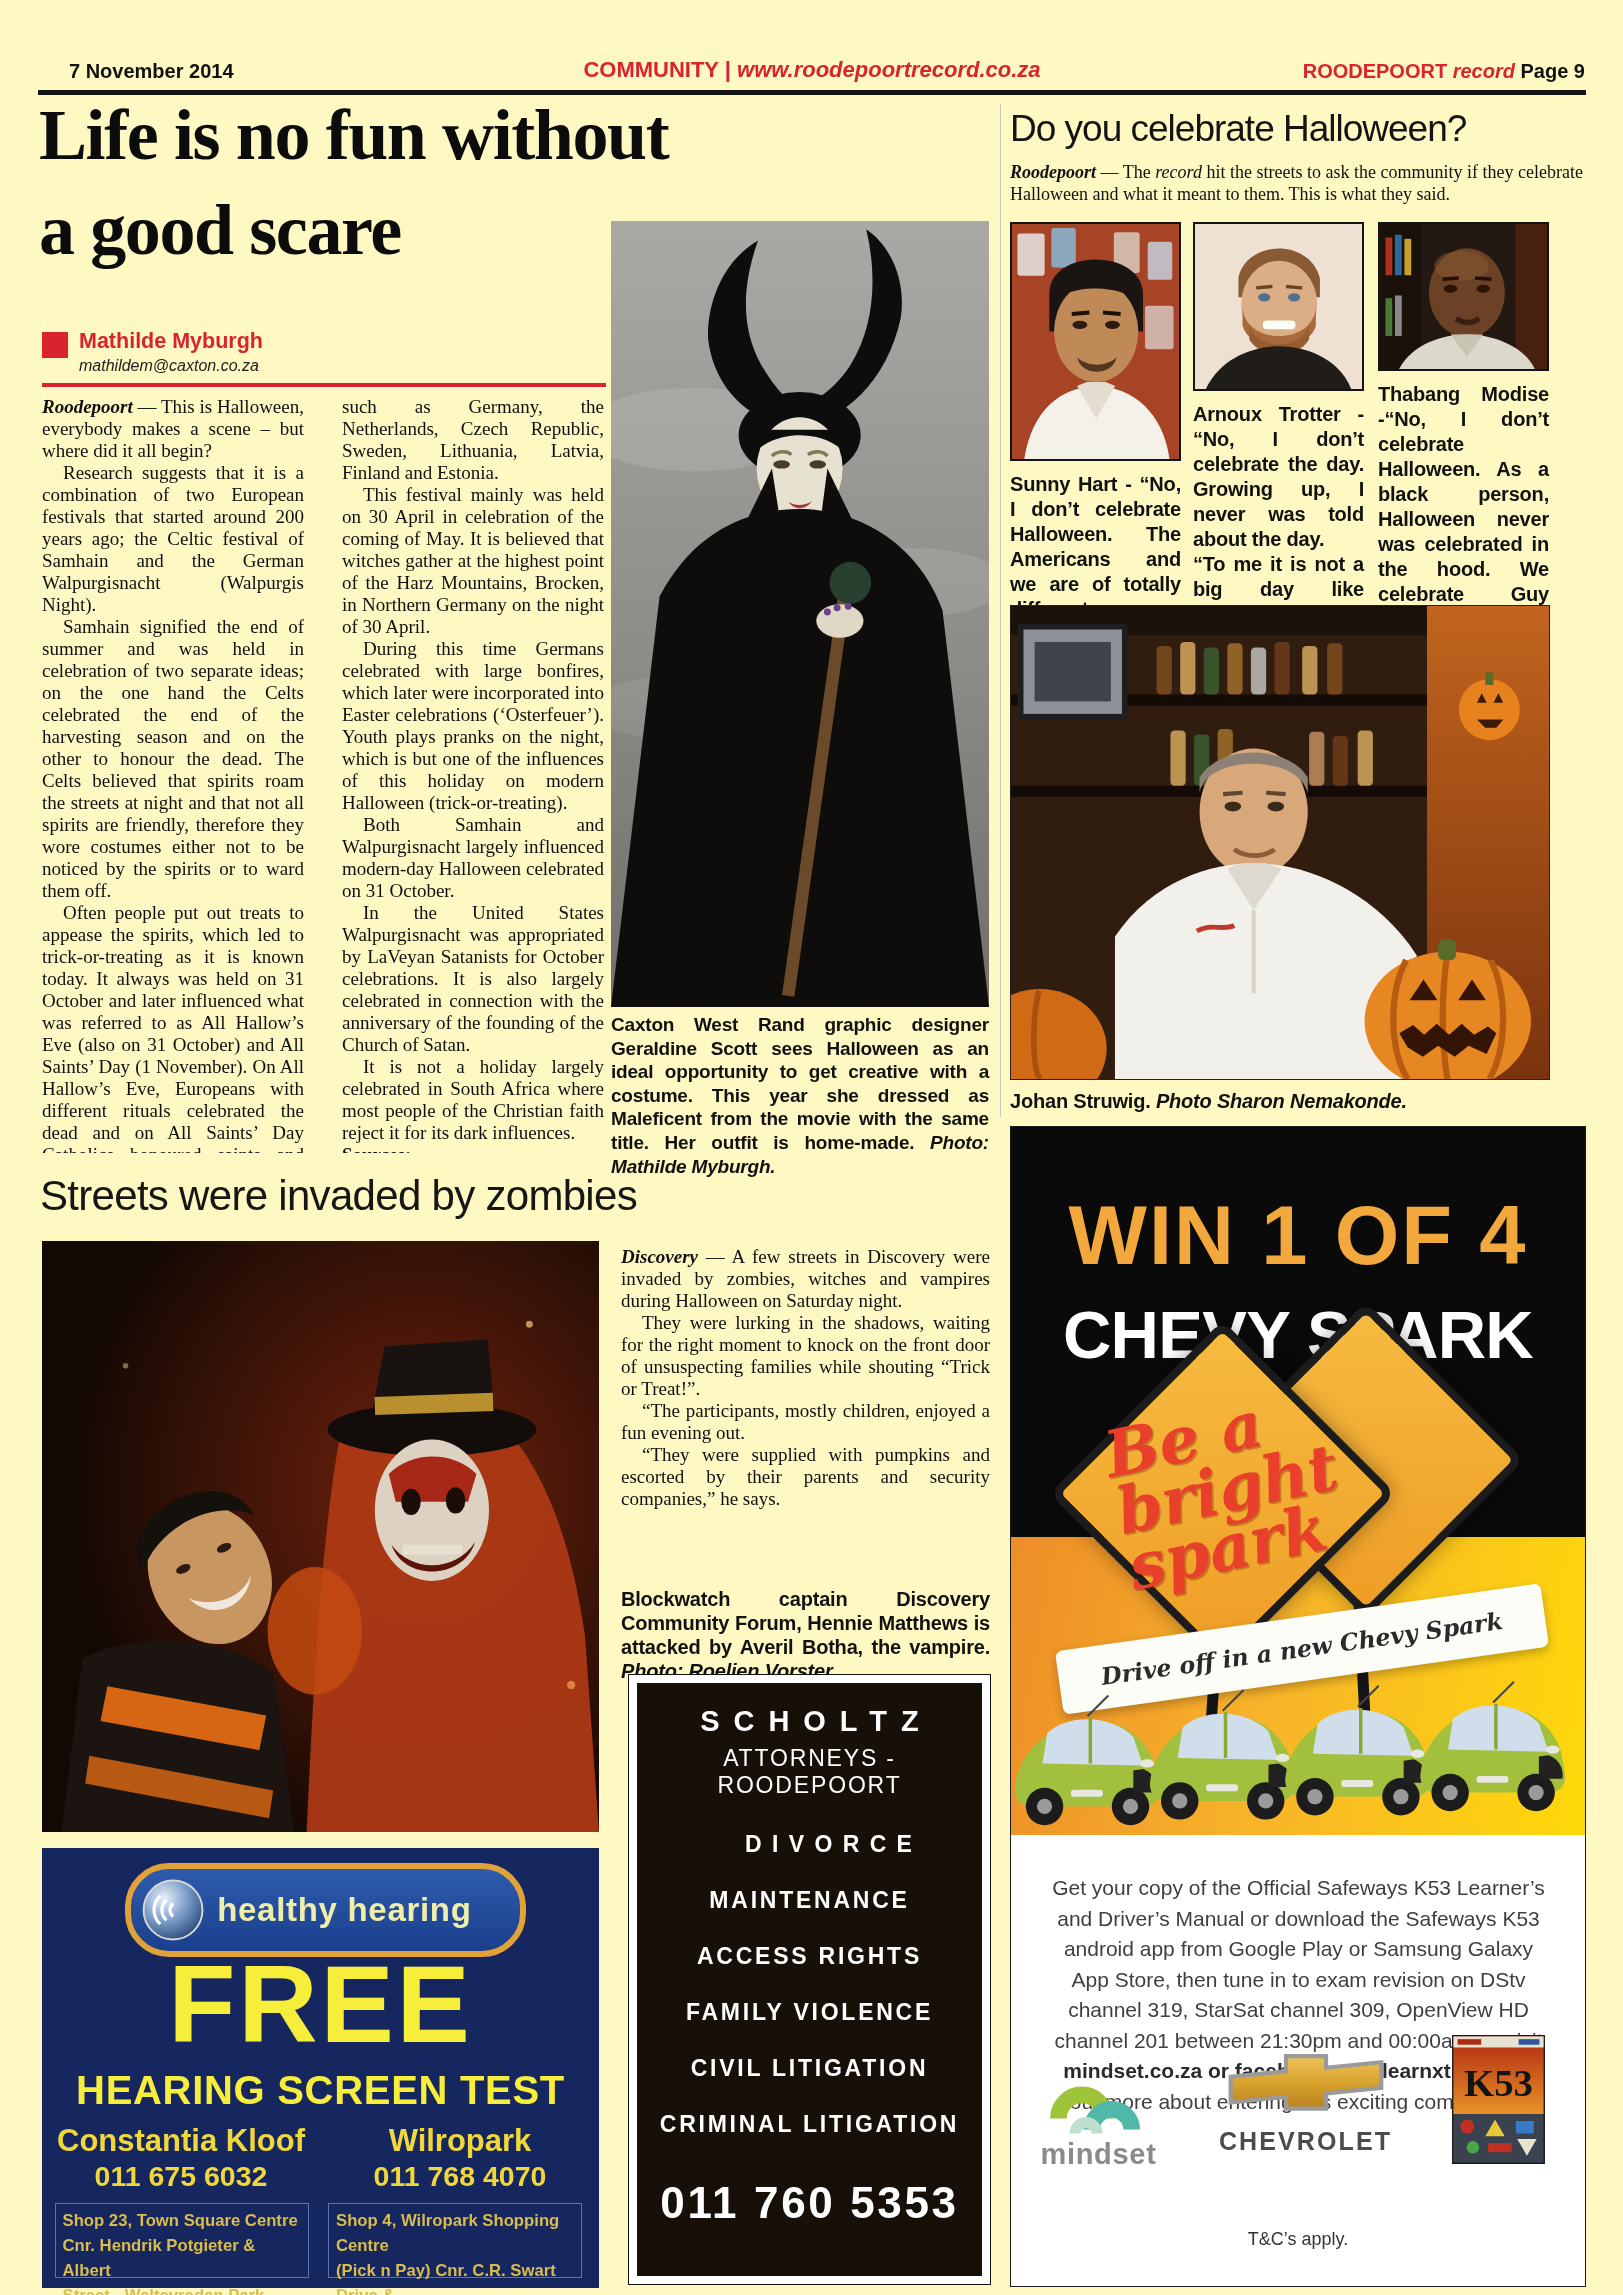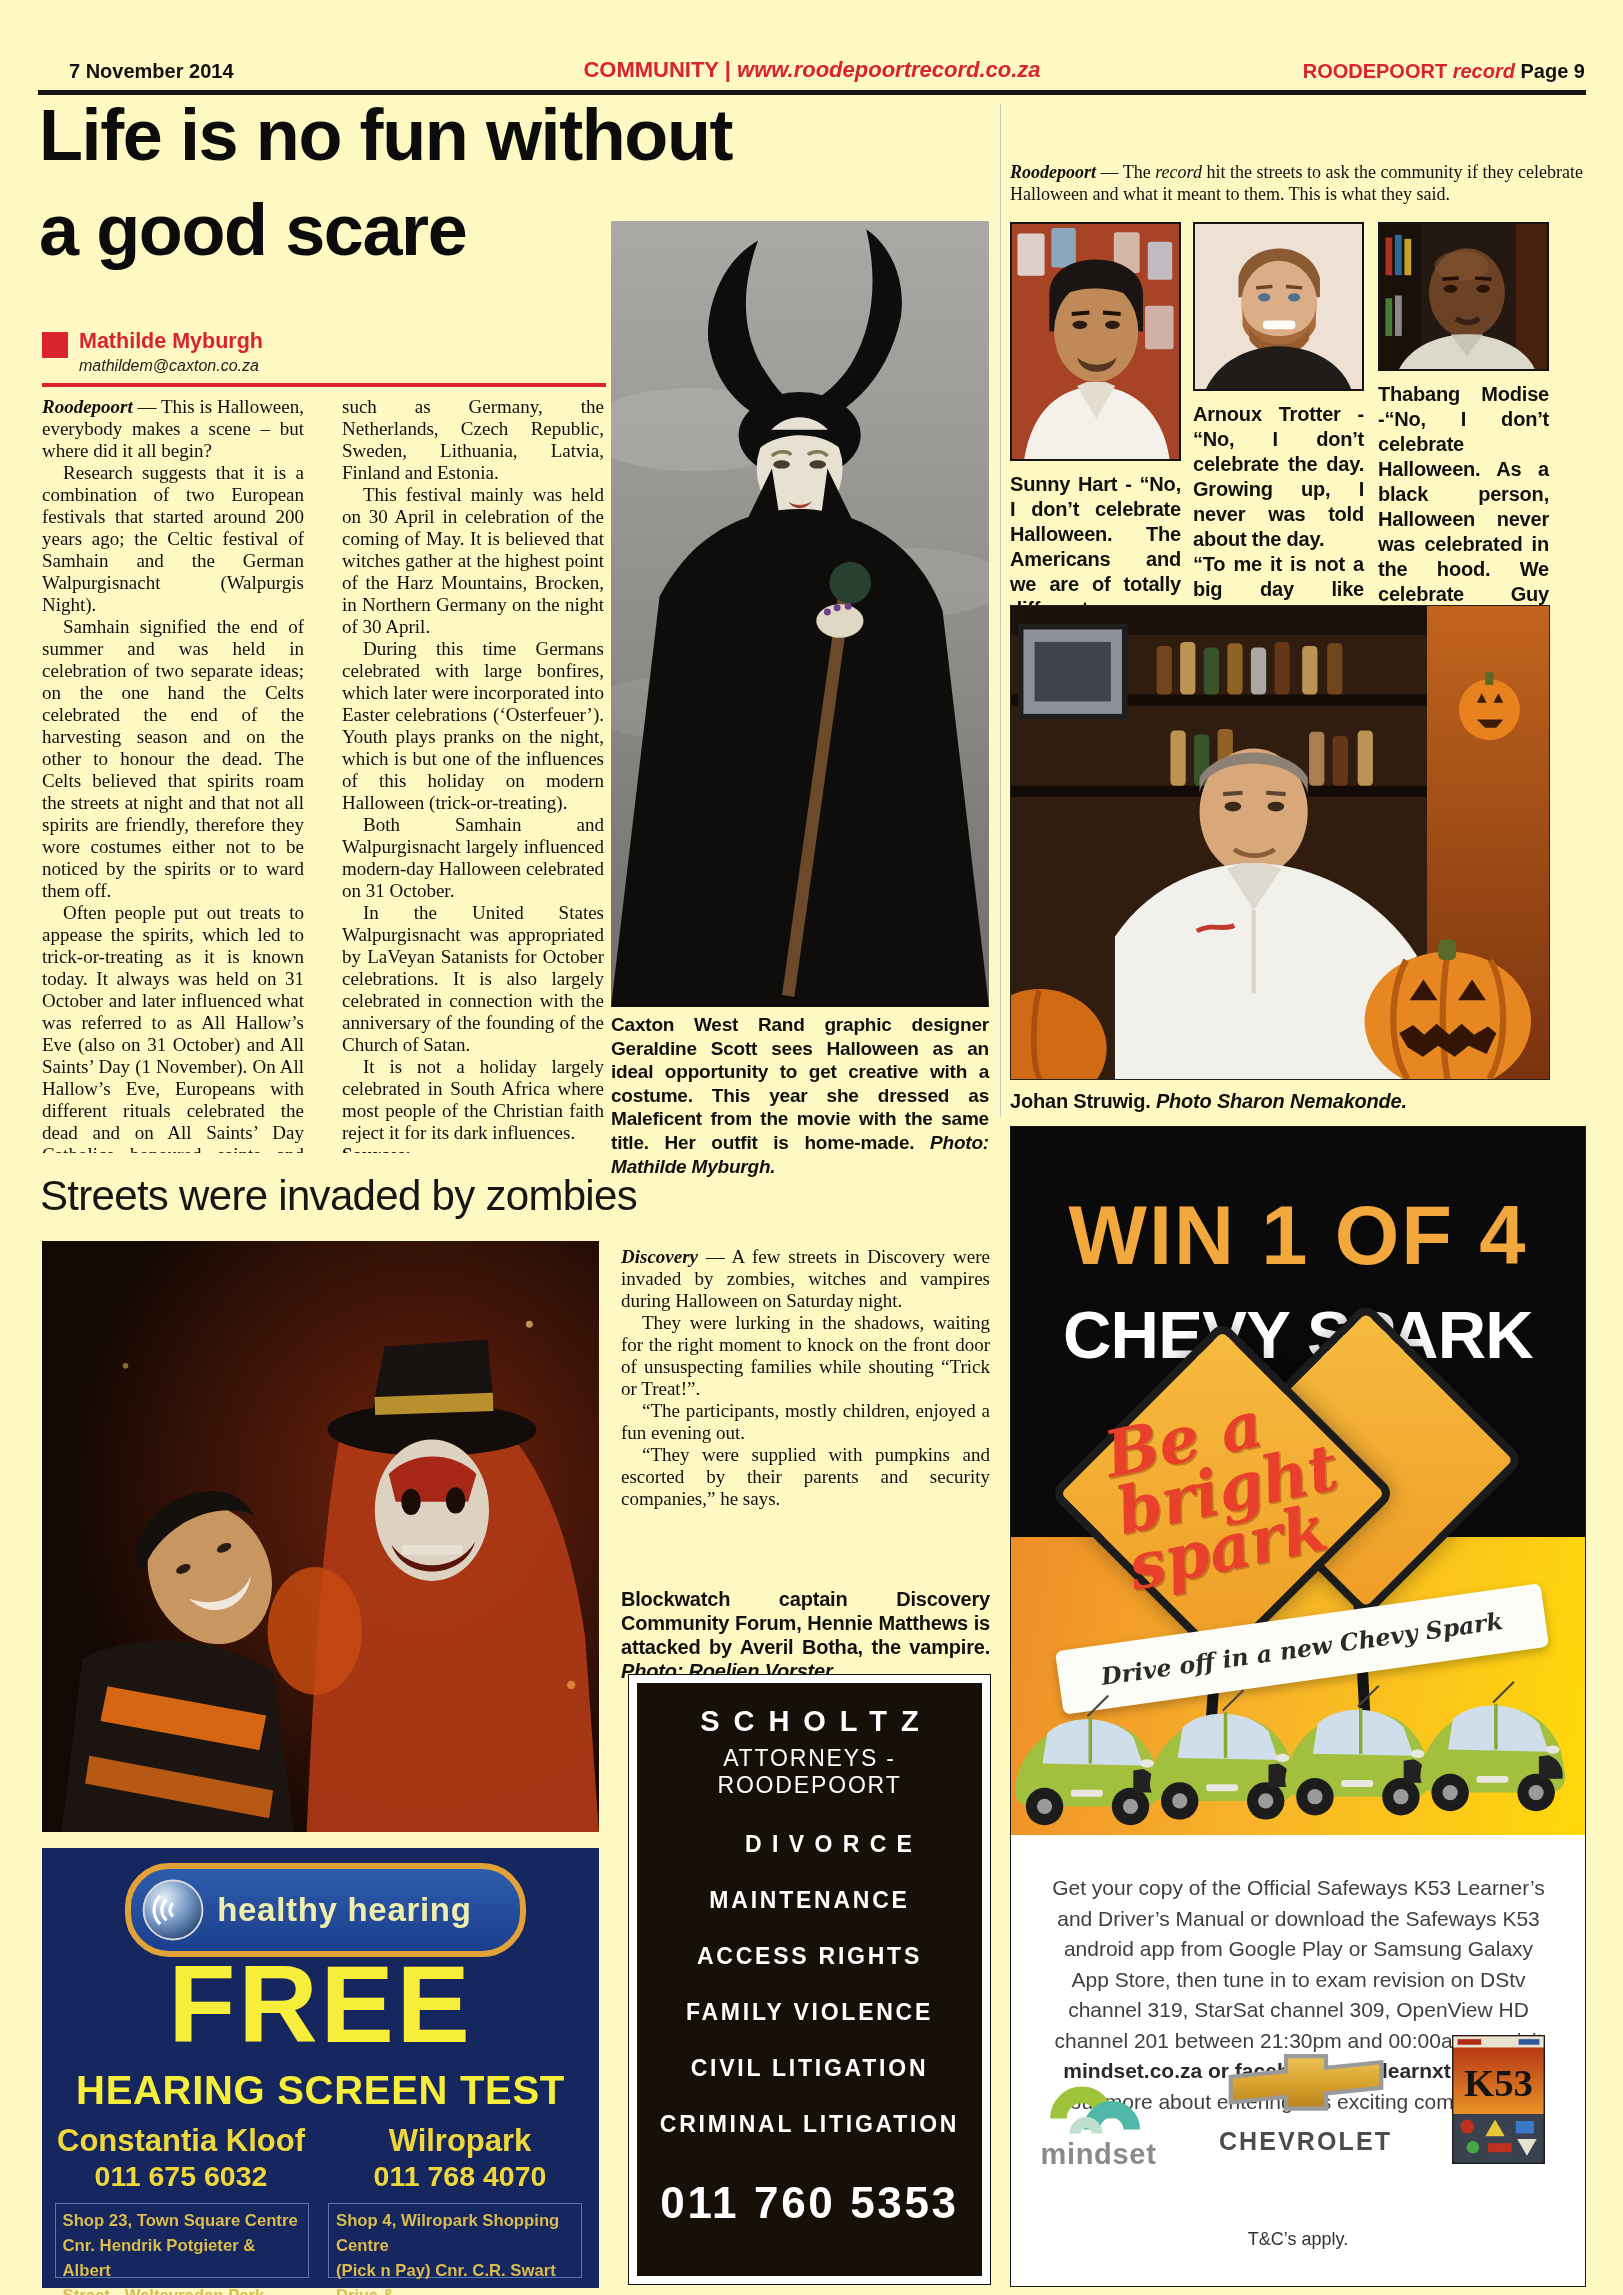--- a/index.html
+++ b/index.html
@@ -11,21 +11,21 @@
   
   .hdr-date{left:69px;top:60px;font-size:20px;font-weight:bold;}
   .hdr-center{left:0;top:57px;width:1624px;text-align:center;font-size:22px;font-weight:bold;color:#d9232e;}
   .hdr-center .url{font-style:italic;}
   .hdr-right{right:39px;top:60px;font-size:20px;font-weight:bold;text-align:right;}
   .hdr-right .brand{color:#d9232e;}
   .hdr-right .brand-it{color:#d9232e;font-style:italic;}
   .hdr-rule{left:38px;top:90px;width:1548px;height:4.9px;background:#151515;}
 
   
-  .mainhead{left:39px;width:965px;font-family:Liberation Sans, sans-serif;
+  .mainhead{left:39px;width:965px;font-family:Liberation Serif, serif;
             font-weight:bold;font-size:72px;letter-spacing:-1.4px;line-height:1;color:#0c0c0c;}
   .mh1{top:99px;} .mh2{top:194px;}
 
   
   .by-sq{left:42px;top:332px;width:26px;height:26px;background:#d9232e;}
   .by-name{left:79px;top:329px;font-size:21.5px;font-weight:bold;color:#d9232e;}
   .by-email{left:79px;top:357px;font-size:16px;font-style:italic;color:#222;}
   .by-rule{left:42px;top:383px;width:564px;height:3.5px;background:#d9232e;}
 
   
@@ -206,20 +206,21 @@
       <circle cx="326" cy="556" r="5" fill="#6b3f8a"></circle>
       <circle cx="342" cy="554" r="5" fill="#6b3f8a"></circle>
     </svg>
   </div>
   <div class="abs cap cap-malef">
     <span>Caxton West Rand graphic designer Geraldine Scott sees Halloween as an ideal opportunity to get creative with a costume. This year she dressed as Maleficent from the movie with the same title. Her outfit is home-made.</span><span class="credit"> Photo: Mathilde Myburgh.</span>
   </div>
 
   <div class="abs vdiv"></div>
 
+  <div class="abs vox-head sans">Do you celebrate Halloween?</div>
   <div class="abs vox-intro">
     <span class="lead">Roodepoort</span><span> — The </span><span class="it">record</span><span> hit the streets to ask the community if they celebrate Halloween and what it meant to them. This is what they said.</span>
   </div>
 
   <div class="abs voxcol vx1">
     <div class="photo voxphoto vp1">
       <svg viewBox="0 0 246 345" preserveAspectRatio="none">
         <rect width="246" height="345" fill="#a84426"></rect>
         <rect x="8" y="14" width="40" height="62" rx="4" fill="#e8e8e8" opacity="0.85"></rect>
         <rect x="58" y="6" width="36" height="58" rx="4" fill="#88b8d8" opacity="0.85"></rect>

